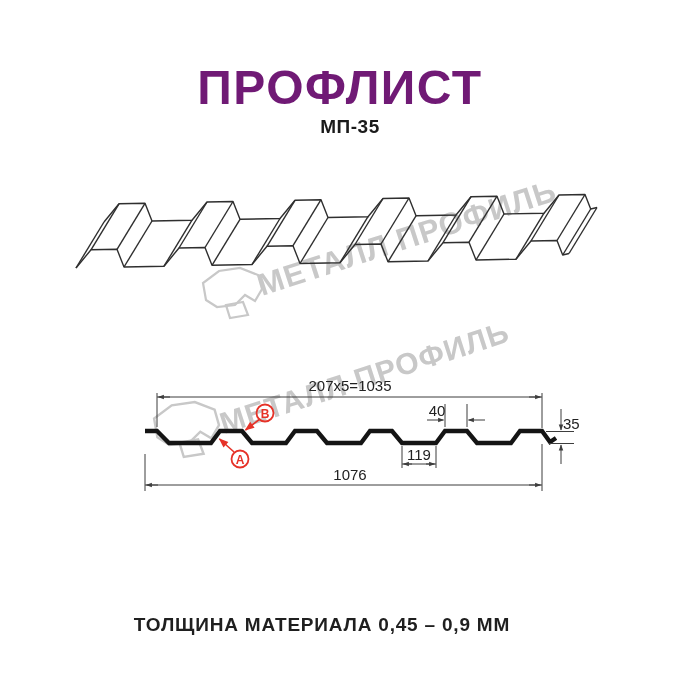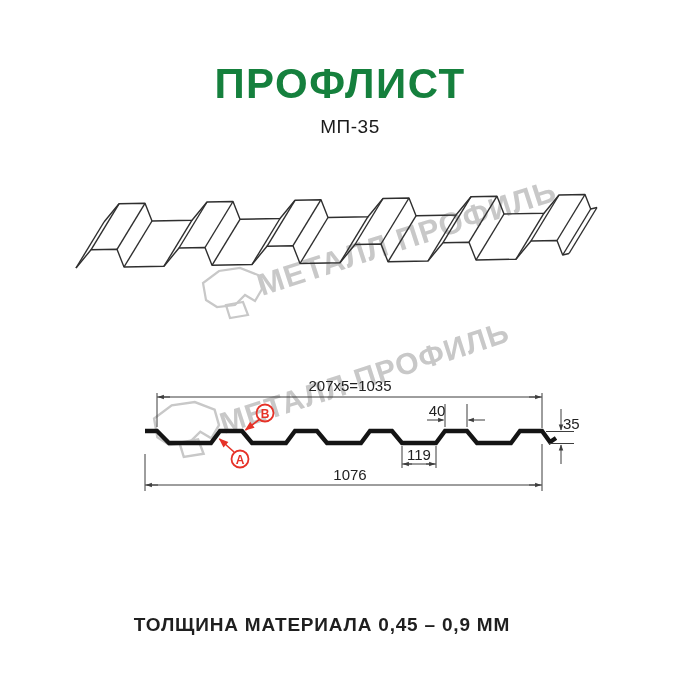--- a/index.html
+++ b/index.html
@@ -2,25 +2,25 @@
 <html><head>
 <meta charset="utf-8">
 <style>
   html,body{margin:0;padding:0;}
   body{
     width:700px;height:700px;background:#ffffff;position:relative;
     font-family:"Liberation Sans","DejaVu Sans",sans-serif;overflow:hidden;
   }
   .title{
     position:absolute;top:60px;left:0;width:680px;text-align:center;
-    font-size:42px;font-weight:800;letter-spacing:1.5px;color:#15803d;
+    font-size:48px;font-weight:800;letter-spacing:1.5px;color:#701a75;
   }
   .subtitle{
     position:absolute;top:116px;left:0;width:700px;text-align:center;
-    font-size:19px;font-weight:400;letter-spacing:0.5px;color:#1a1a1a;
+    font-size:19px;font-weight:700;letter-spacing:0.5px;color:#1a1a1a;
   }
   .footer{
     position:absolute;top:614px;left:0;width:644px;text-align:center;
     font-size:19px;font-weight:600;letter-spacing:0.8px;color:#1f1f1f;
   }
   svg{position:absolute;left:0;top:0;}
   .dim{stroke:#3d3d3d;stroke-width:1;fill:none;}
   .dimtxt{fill:#222;font-size:15px;font-weight:400;}
   .wmtxt{font-weight:700;letter-spacing:1px;}
 </style>

